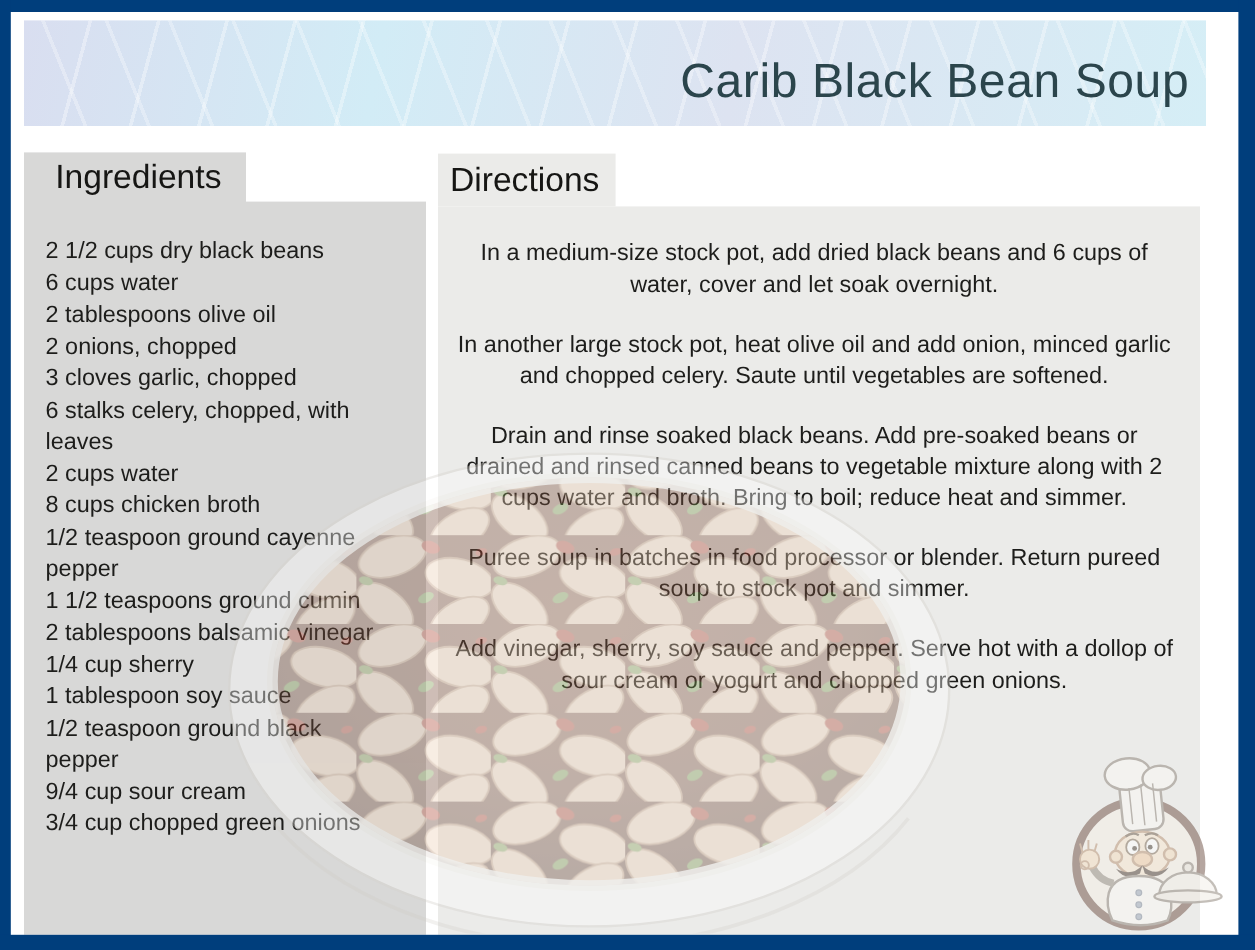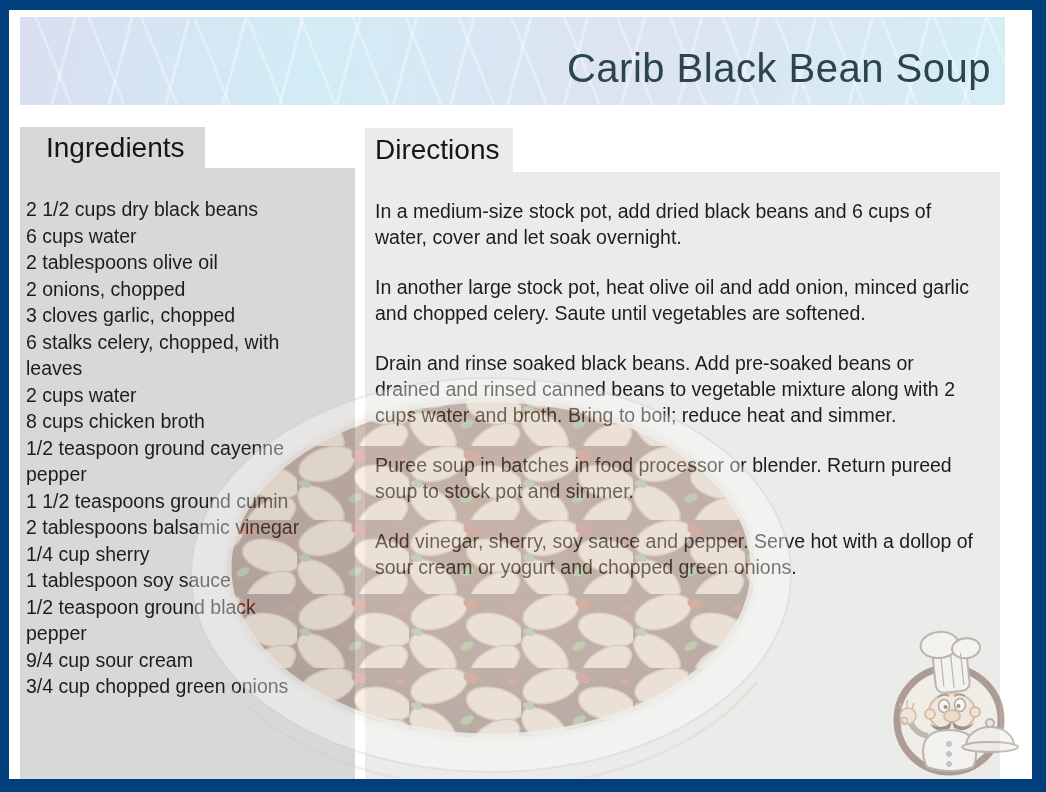--- a/index.html
+++ b/index.html
@@ -22,31 +22,31 @@
     display:flex;align-items:center;justify-content:flex-end;
     padding:0;box-sizing:border-box;}
   .banner h1{margin:0;padding:14px 14px 0 0;font-size:40px;font-weight:400;
     color:#2b454c;letter-spacing:.5px;}
 
   
   .ing-head{position:absolute;left:20px;top:127px;width:185px;height:42px;
     background:#d8d8d7;z-index:2;}
   .ing-head h2{margin:0;padding-left:26px;font-size:28px;font-weight:400;line-height:42px;color:#161614;}
   .ing-panel{position:absolute;left:20px;top:168px;width:335px;height:611px;
-    background:#d8d8d7;box-sizing:border-box;padding:28px 38px 0 6px;z-index:1;}
+    background:#d8d8d7;box-sizing:border-box;padding:28px 38px 0 18px;z-index:1;}
   .ing-list{font-size:19.5px;line-height:26.5px;}
   .ing-item{margin:0;}
 
   
   .dir-head{position:absolute;left:365px;top:128px;width:148px;height:44px;
     background:#ebebe9;z-index:2;}
   .dir-head h2{margin:0;padding-left:10px;font-size:28px;font-weight:400;line-height:44px;color:#161614;}
   .dir-panel{position:absolute;left:365px;top:172px;width:635px;height:607px;
     background:#ebebe9;box-sizing:border-box;padding:26px 18px 0 10px;z-index:1;}
-  .dir-list p{margin:0 0 24px 0;font-size:19.5px;line-height:26px;}
+  .dir-list p{margin:0 0 24px 0;font-size:19.5px;line-height:26px;text-align:center;}
 
   
   .watermark{position:absolute;left:185px;top:372px;width:612px;height:406px;
     opacity:.38;z-index:5;pointer-events:none;}
 
   
   .chef{position:absolute;left:886px;top:628px;width:134px;height:152px;
     opacity:.5;z-index:6;pointer-events:none;}
 </style>
 </head>

